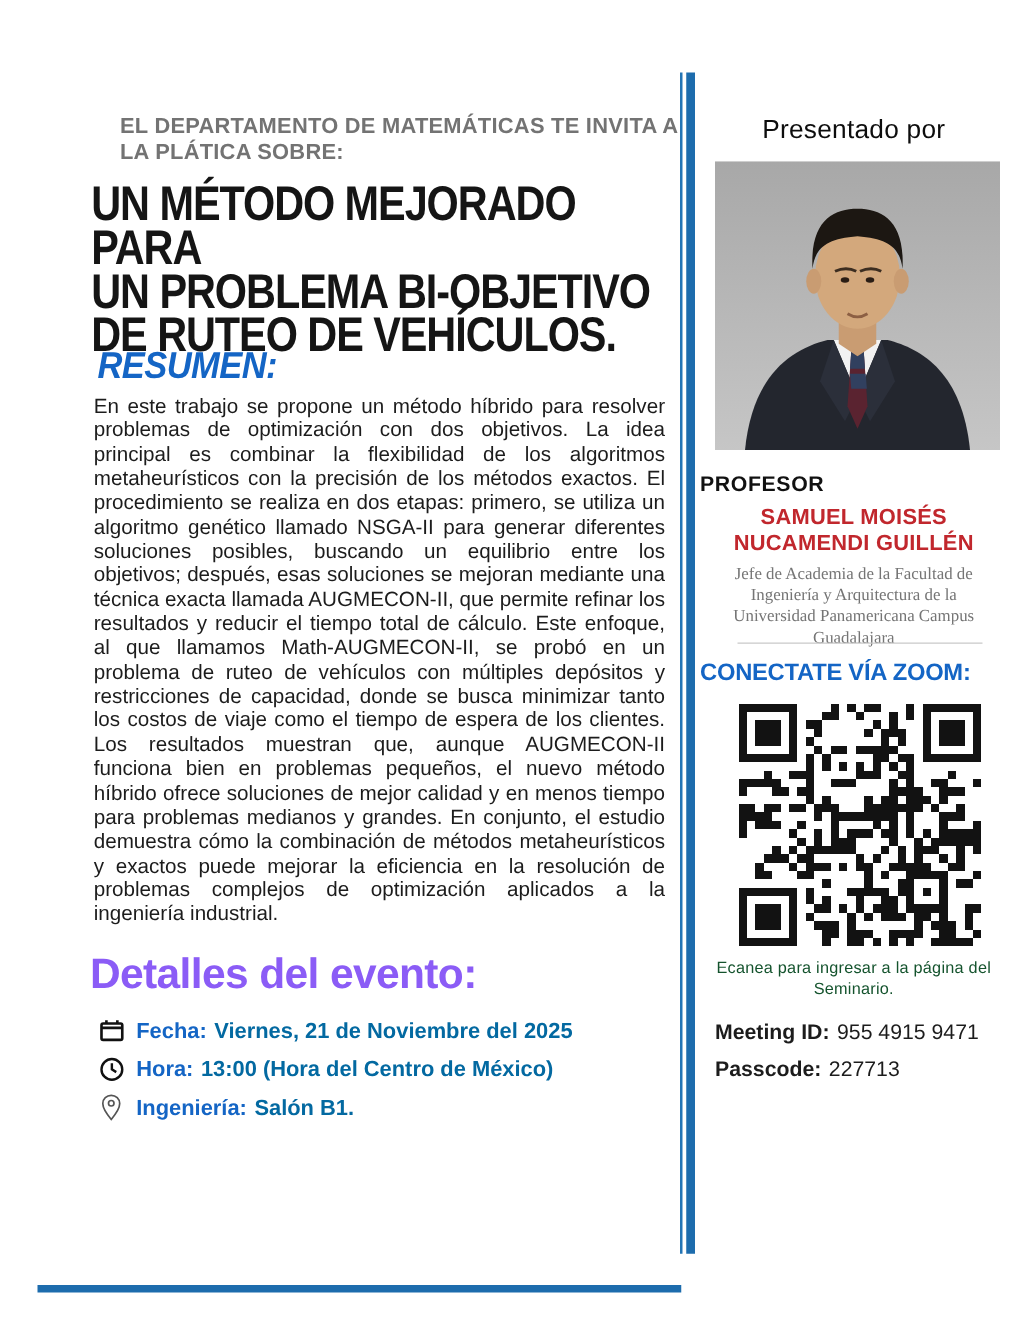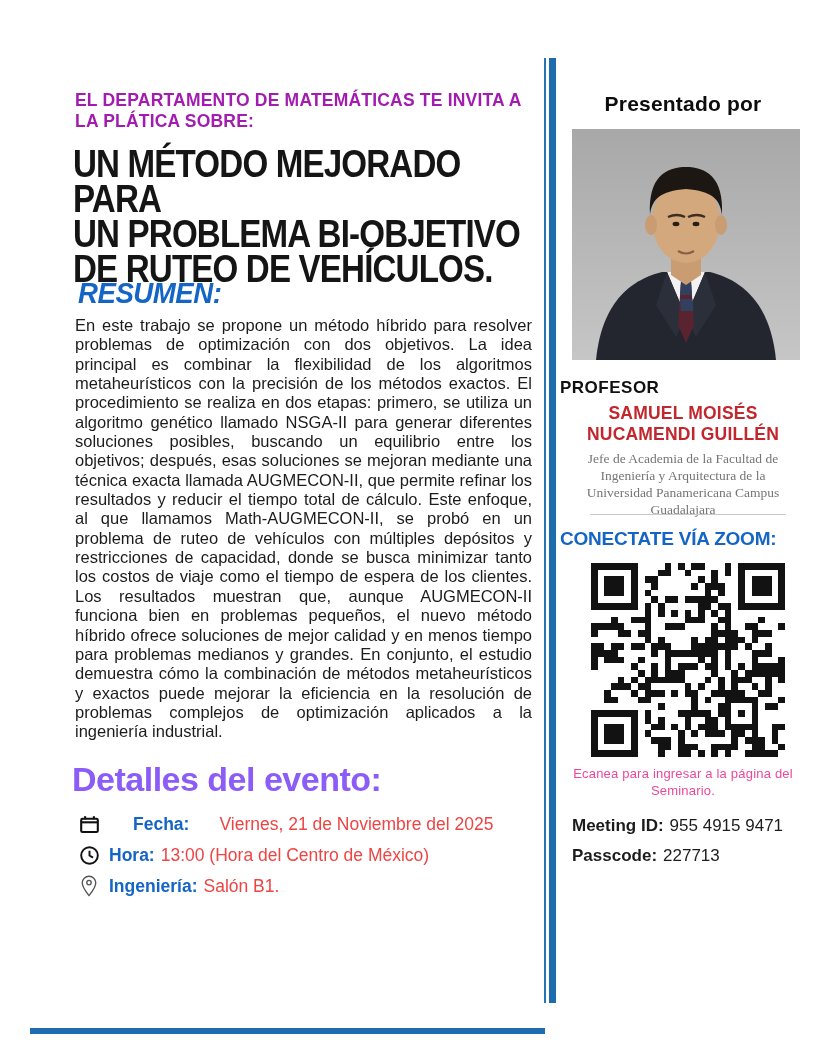--- a/index.html
+++ b/index.html
@@ -28,70 +28,70 @@
     position:absolute;left:75px;top:316px;width:457px;
     font-size:16.5px;line-height:19.35px;text-align:justify;color:#1c1c1c;
   }
   #details-heading{
     position:absolute;left:72px;top:760px;
     font-size:34px;font-weight:800;letter-spacing:-.5px;
   }
   .detail-row{position:absolute;left:78px;height:24px;display:flex;align-items:center;}
   .detail-row .ic{width:22px;height:22px;margin-right:9px;flex:0 0 auto;display:flex;align-items:center;justify-content:center;}
   .detail-row .lbl{font-size:17.5px;font-weight:800;margin-right:6px;}
-  .detail-row .val{font-size:17.5px;font-weight:400;color:#ef4444;}
-  #row-fecha{top:812px;gap:24px;}
+  .detail-row .val{font-size:17.5px;font-weight:700;color:#0369a1;}
+  #row-fecha{top:812px;}
   #row-hora{top:843px;}
   #row-ubicacion{top:874px;}
 
   
   #vline-thin{position:absolute;left:544px;top:58px;width:2px;height:945px;background:#2475b5;}
   #vline-thick{position:absolute;left:549px;top:58px;width:7px;height:945px;background:#1d6cad;}
   #bottom-bar{position:absolute;left:30px;top:1028px;width:515px;height:6px;background:#1d6cad;}
 
   
   #presented-by{
     position:absolute;left:560px;top:92px;width:246px;text-align:center;
-    font-size:21px;font-weight:700;color:#0d0d0d;letter-spacing:.2px;
+    font-size:21px;font-weight:400;color:#0d0d0d;letter-spacing:.2px;
   }
   #photo{position:absolute;left:572px;top:129px;width:228px;height:231px;}
   #role{position:absolute;left:560px;top:378px;width:246px;font-size:17px;font-weight:800;letter-spacing:.5px;}
   #speaker-name{
     position:absolute;left:560px;top:403px;width:246px;text-align:center;
     font-size:17.5px;line-height:21px;font-weight:800;letter-spacing:.2px;
   }
   #affiliation{
     position:absolute;left:568px;top:450px;width:230px;text-align:center;
     font-family:"Liberation Serif",serif;font-size:13.5px;line-height:17px;color:#757575;
   }
   #right-divider{position:absolute;left:590px;top:514px;width:196px;height:1px;background:#c9c9c9;}
   #zoom-heading{
     position:absolute;left:560px;top:528px;width:246px;
     font-size:19px;font-weight:900;letter-spacing:-.2px;
   }
   #qr{position:absolute;left:591px;top:563px;width:194px;height:194px;}
   #qr-caption{
     position:absolute;left:568px;top:765px;width:230px;text-align:center;
-    font-size:13px;line-height:17px;color:#ec4899;letter-spacing:.2px;
+    font-size:13px;line-height:17px;color:#14532d;letter-spacing:.2px;
   }
   .zoom-row{position:absolute;left:572px;font-size:17px;color:#1c1c1c;}
   .zoom-row b{font-weight:800;}
   #row-meeting{top:816px;}
   #row-passcode{top:846px;}
   .sp{display:inline-block;width:6px;}
 
   
   .lineicon svg{display:block;}
 </style>
 </head>
 <body>
 
 <div id="page">
 
-  <div id="kicker" class="pre" style="color:#a21caf;">EL DEPARTAMENTO DE MATEMÁTICAS TE INVITA A LA PLÁTICA SOBRE:</div>
+  <div id="kicker" class="pre" style="color:#737373;margin-left:21px;">EL DEPARTAMENTO DE MATEMÁTICAS TE INVITA A LA PLÁTICA SOBRE:</div>
 
   <div id="title" class="pre">UN MÉTODO MEJORADO PARA
 UN PROBLEMA BI-OBJETIVO
 DE RUTEO DE VEHÍCULOS.</div>
 
   <div id="resumen" style="color:#1465c5;">RESUMEN:</div>
 
   <div id="abstract">En este trabajo se propone un método híbrido para resolver problemas de optimización con dos objetivos. La idea principal es combinar la flexibilidad de los algoritmos metaheurísticos con la precisión de los métodos exactos. El procedimiento se realiza en dos etapas: primero, se utiliza un algoritmo genético llamado NSGA-II para generar diferentes soluciones posibles, buscando un equilibrio entre los objetivos; después, esas soluciones se mejoran mediante una técnica exacta llamada AUGMECON-II, que permite refinar los resultados y reducir el tiempo total de cálculo. Este enfoque, al que llamamos Math-AUGMECON-II, se probó en un problema de ruteo de vehículos con múltiples depósitos y restricciones de capacidad, donde se busca minimizar tanto los costos de viaje como el tiempo de espera de los clientes. Los resultados muestran que, aunque AUGMECON-II funciona bien en problemas pequeños, el nuevo método híbrido ofrece soluciones de mejor calidad y en menos tiempo para problemas medianos y grandes. En conjunto, el estudio demuestra cómo la combinación de métodos metaheurísticos y exactos puede mejorar la eficiencia en la resolución de problemas complejos de optimización aplicados a la ingeniería industrial.</div>
 
   <div id="details-heading" style="color:#8b5cf6;">Detalles del evento:</div>

